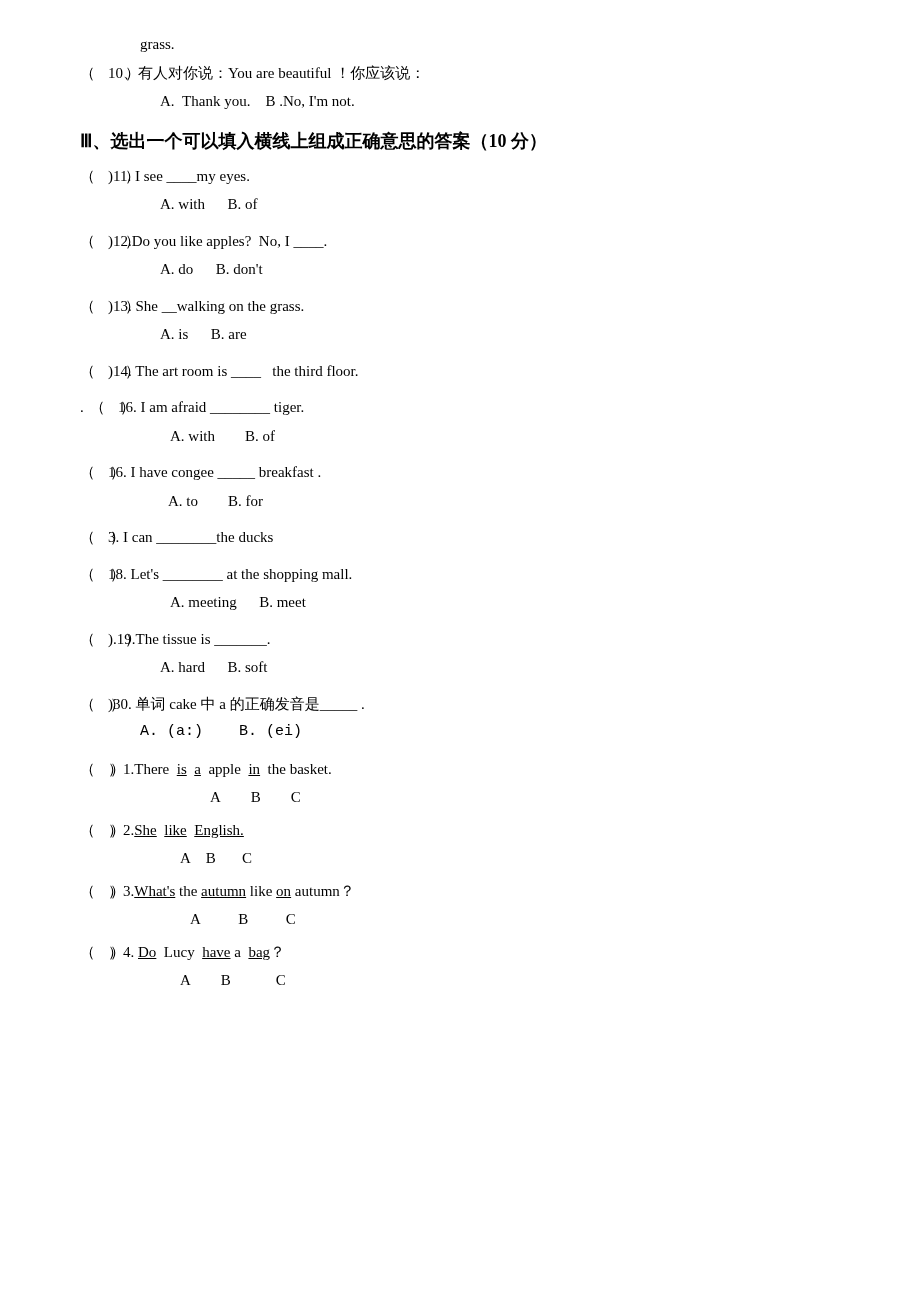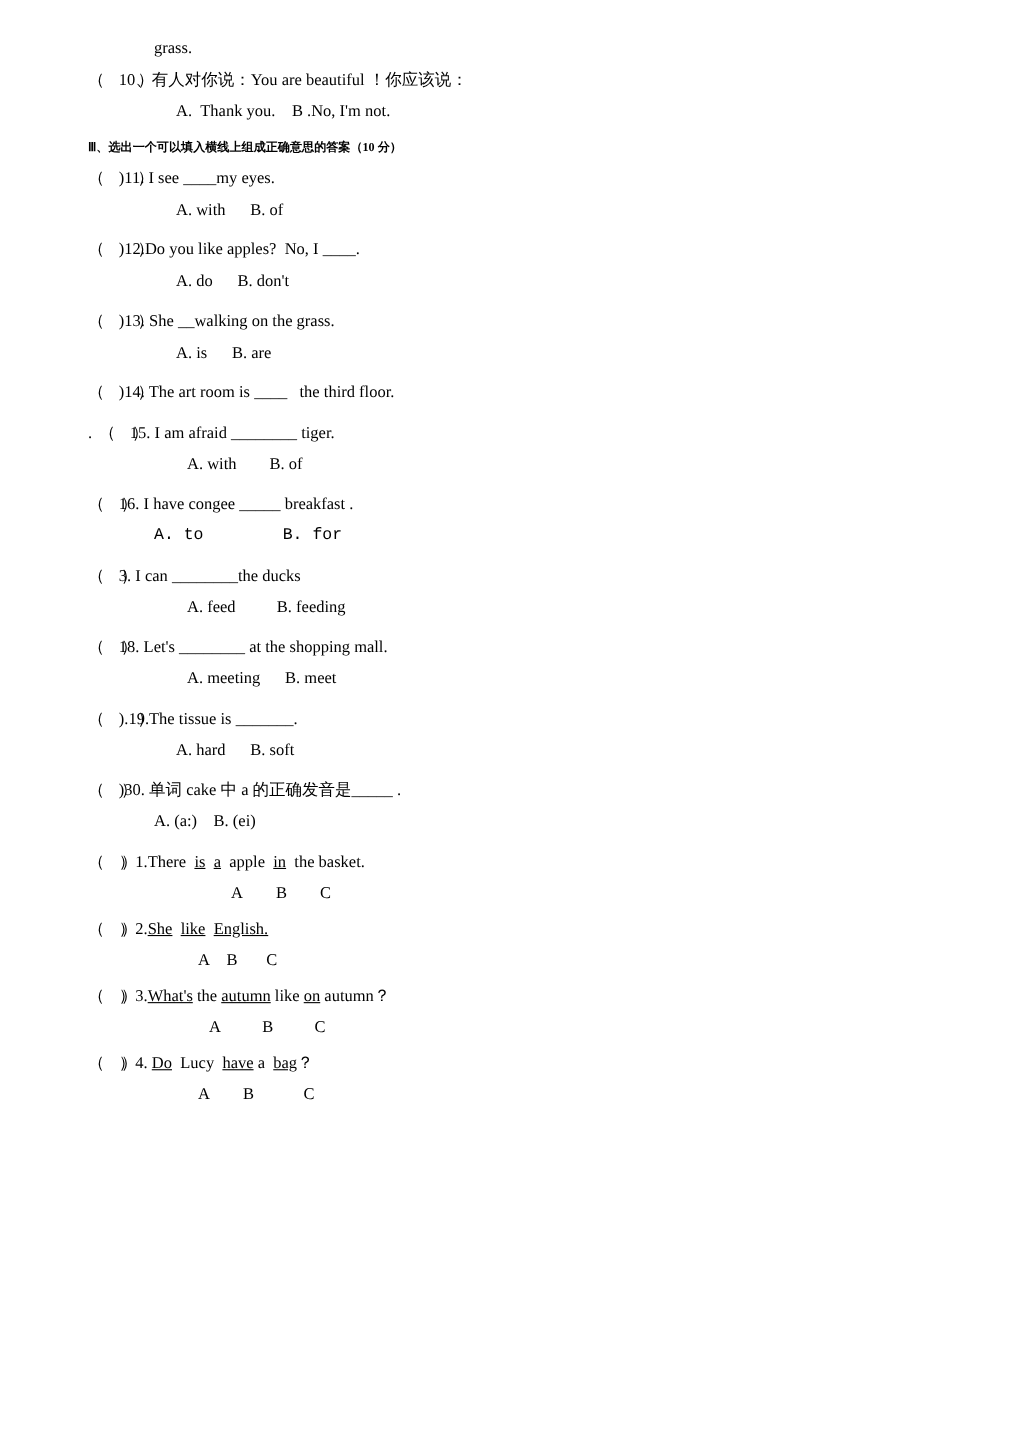--- a/index.html
+++ b/index.html
@@ -13,21 +13,21 @@
       font-size: 15px;
       color: #000;
       width: 920px;
       min-height: 1302px;
       padding: 30px 60px 40px 80px;
       line-height: 1.9;
     }
     .section-intro {
       margin-bottom: 4px;
       font-weight: bold;
-      font-size: 11px;
+      font-size: 18px;
     }
     .q-line {
       display: flex;
       align-items: baseline;
       margin-bottom: 0px;
     }
     .paren {
       display: inline-block;
       width: 28px;
       text-align: center;
@@ -123,44 +123,41 @@
     <div class="q-line">
       <span class="paren">（　　）</span>
       <span class="q-text">)14. The art room is ____&nbsp;&nbsp; the third floor.</span>
     </div>
   </div>
 
   <div class="sub-block">
     <div class="q-line">
       <span style="display:inline-block;width:10px;">.</span>
       <span class="paren">（　）</span>
-      <span class="q-text">15. I am afraid ________ tiger.</span>
+      <span class="q-text">16. I am afraid ________ tiger.</span>
     </div>
     <div class="options-line-wide" style="margin-left:90px;">
       A. with&nbsp;&nbsp;&nbsp;&nbsp;&nbsp;&nbsp;&nbsp;&nbsp;B. of
     </div>
   </div>
 
   <div class="sub-block">
     <div class="q-line">
       <span class="paren">（　）</span>
       <span class="q-text">16. I have congee _____ breakfast .</span>
     </div>
-    <div class="options-line-wide" style="margin-left:60px;font-family:Liberation Mono, monospace;">
+    <div class="options-line-wide" style="margin-left:88px;">
       A. to&nbsp;&nbsp;&nbsp;&nbsp;&nbsp;&nbsp;&nbsp;&nbsp;B. for
     </div>
   </div>
 
   <div class="sub-block">
     <div class="q-line">
       <span class="paren">（　）</span>
       <span class="q-text">3. I can ________the ducks</span>
-    </div>
-    <div class="options-line-wide" style="margin-left:90px;">
-      A. feed&nbsp;&nbsp;&nbsp;&nbsp;&nbsp;&nbsp;&nbsp;&nbsp;&nbsp;&nbsp;B. feeding
     </div>
   </div>
 
   <div class="sub-block">
     <div class="q-line">
       <span class="paren">（　）</span>
       <span class="q-text">18. Let's ________ at the shopping mall.</span>
     </div>
     <div class="options-line-wide" style="margin-left:90px;">
       A. meeting&nbsp;&nbsp;&nbsp;&nbsp;&nbsp;&nbsp;B. meet
@@ -175,21 +172,21 @@
     <div class="options-line-wide">
       A. hard&nbsp;&nbsp;&nbsp;&nbsp;&nbsp;&nbsp;B. soft
     </div>
   </div>
 
   <div class="sub-block">
     <div class="q-line">
       <span class="paren">（　）</span>
       <span class="q-text">)30. 单词 cake 中 a 的正确发音是_____ .</span>
     </div>
-    <div class="options-line" style="margin-left:60px;">
+    <div class="options-line" style="margin-left:60px;font-family:Liberation Mono, monospace;">
       A. (a:)&nbsp;&nbsp;&nbsp;&nbsp;B. (ei)
     </div>
   </div>
 
 
   <div class="grammar-error-block">
     <div class="ge-line">
       <span class="paren">（　）</span>
       <span>
         ）1.There &nbsp;<span class="underline">is</span>&nbsp; <span class="underline">a</span>&nbsp; apple &nbsp;<span class="underline">in</span>&nbsp; the basket.

